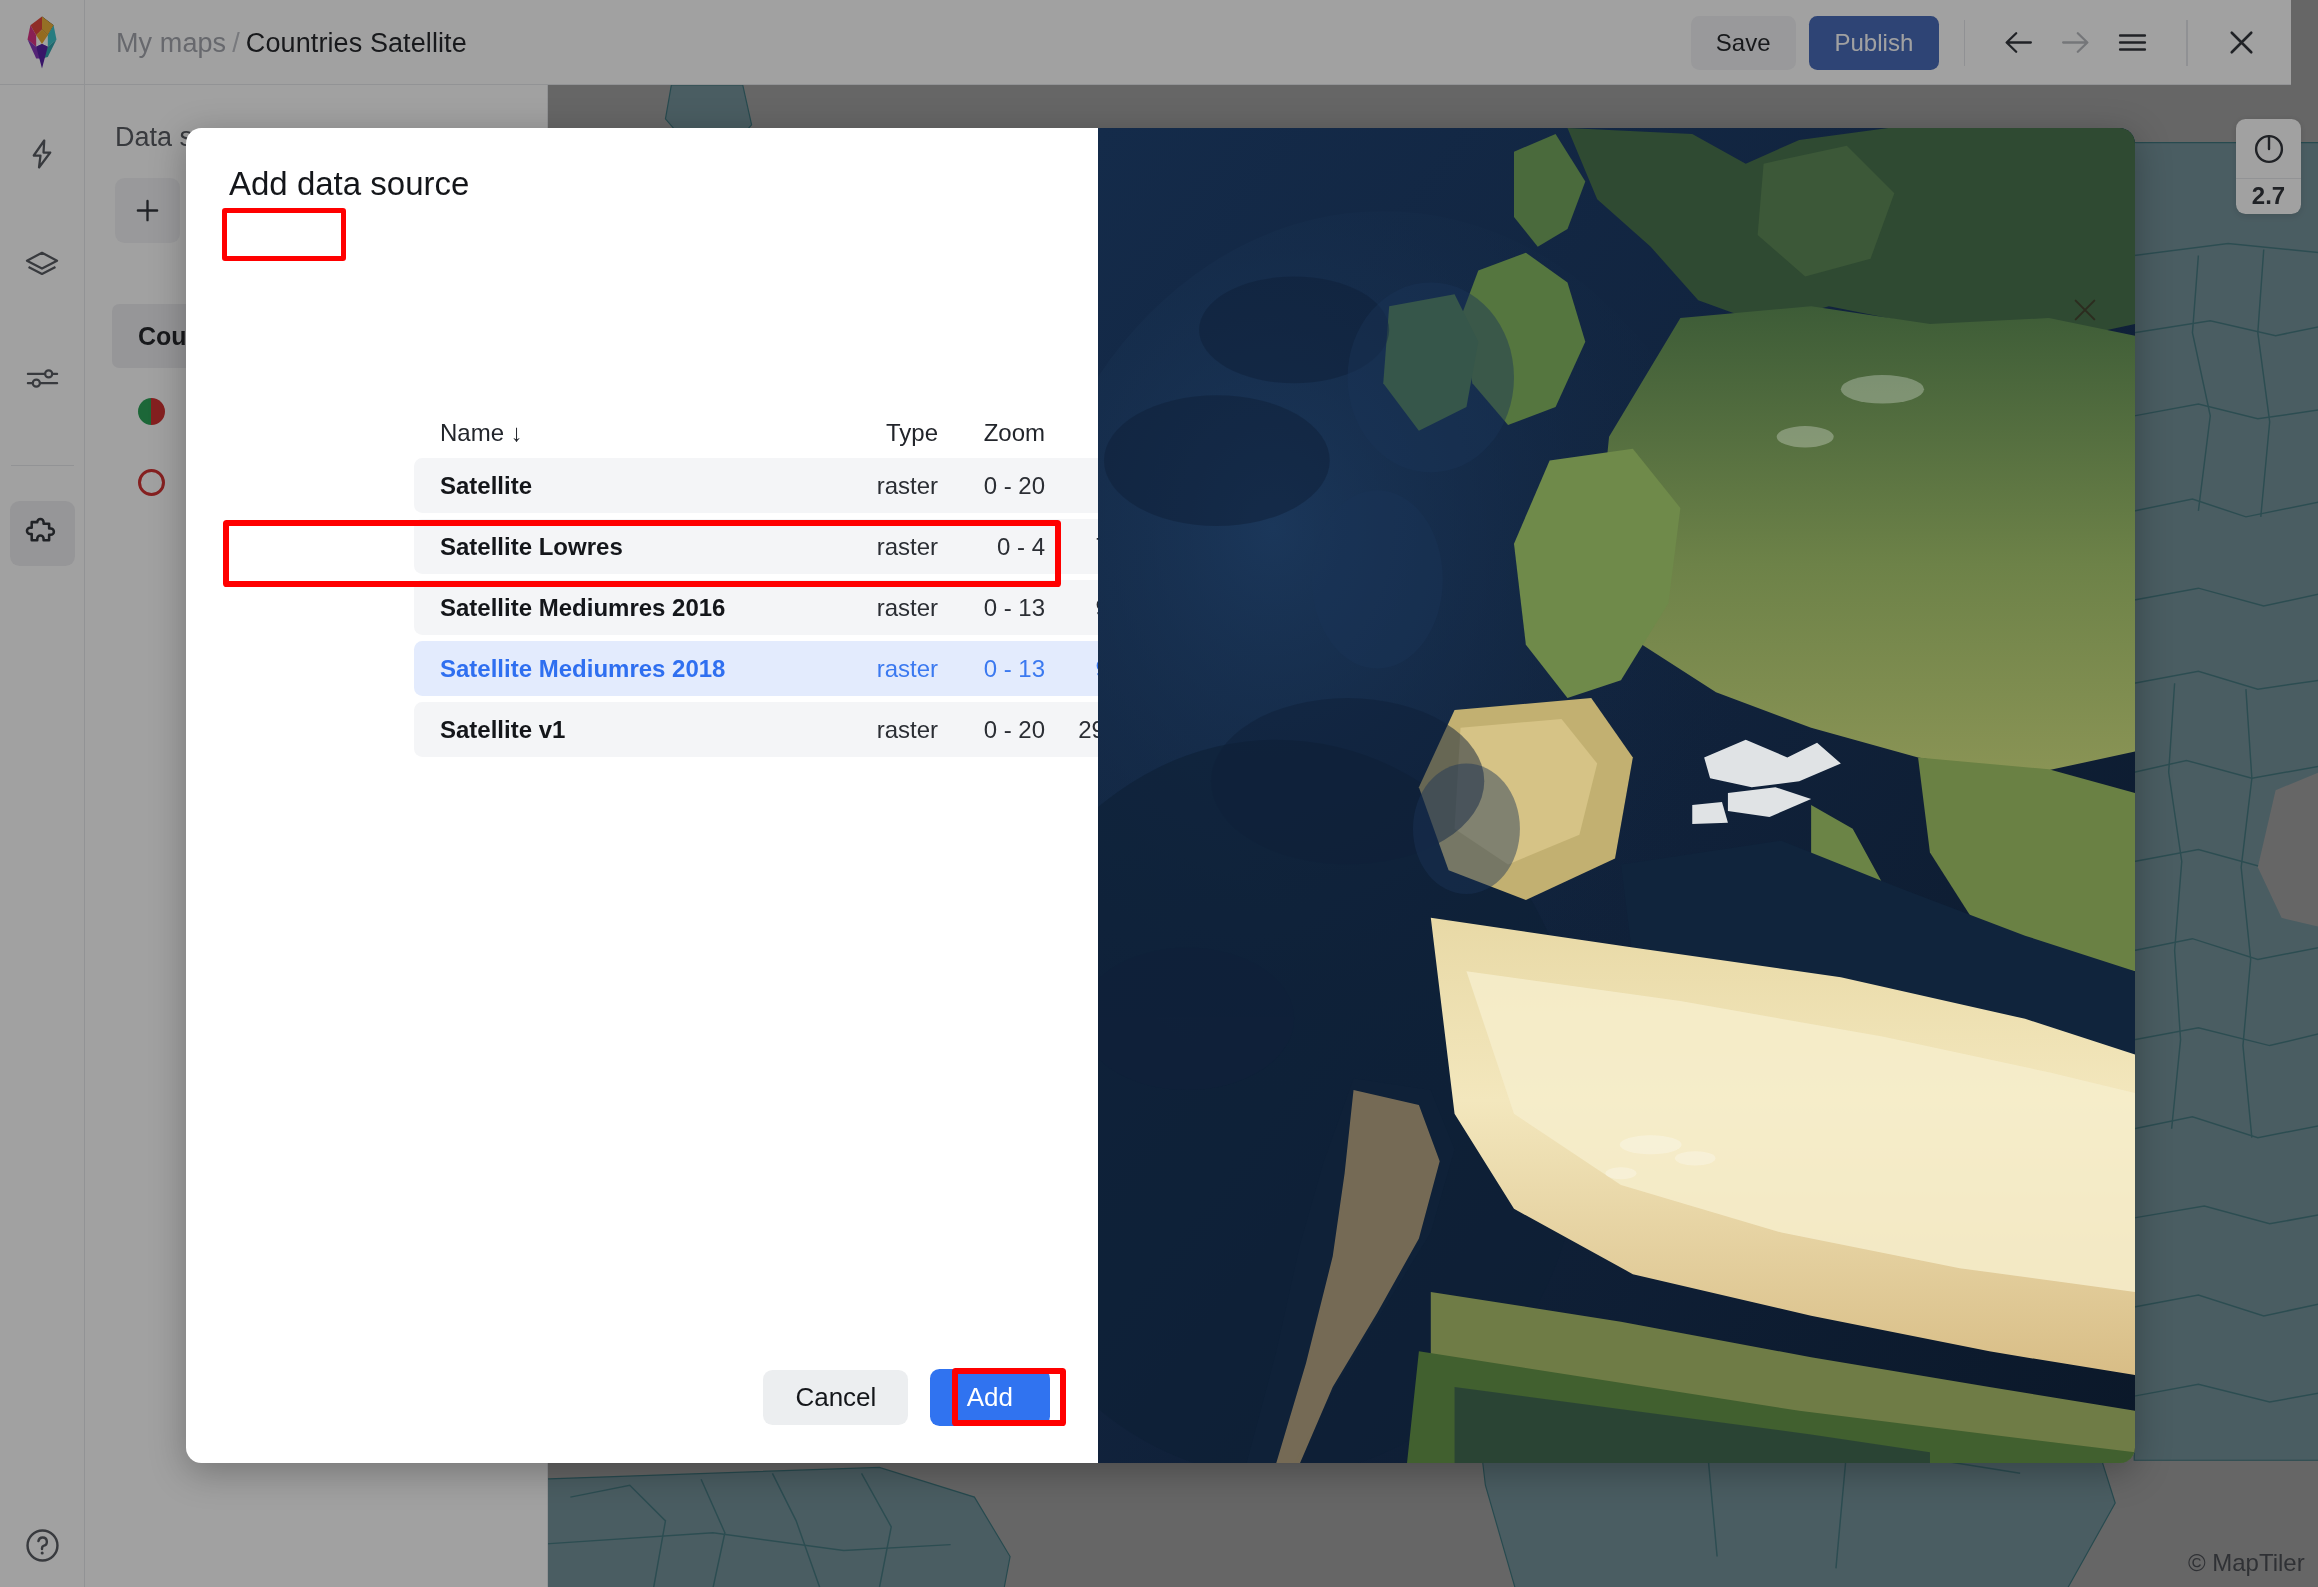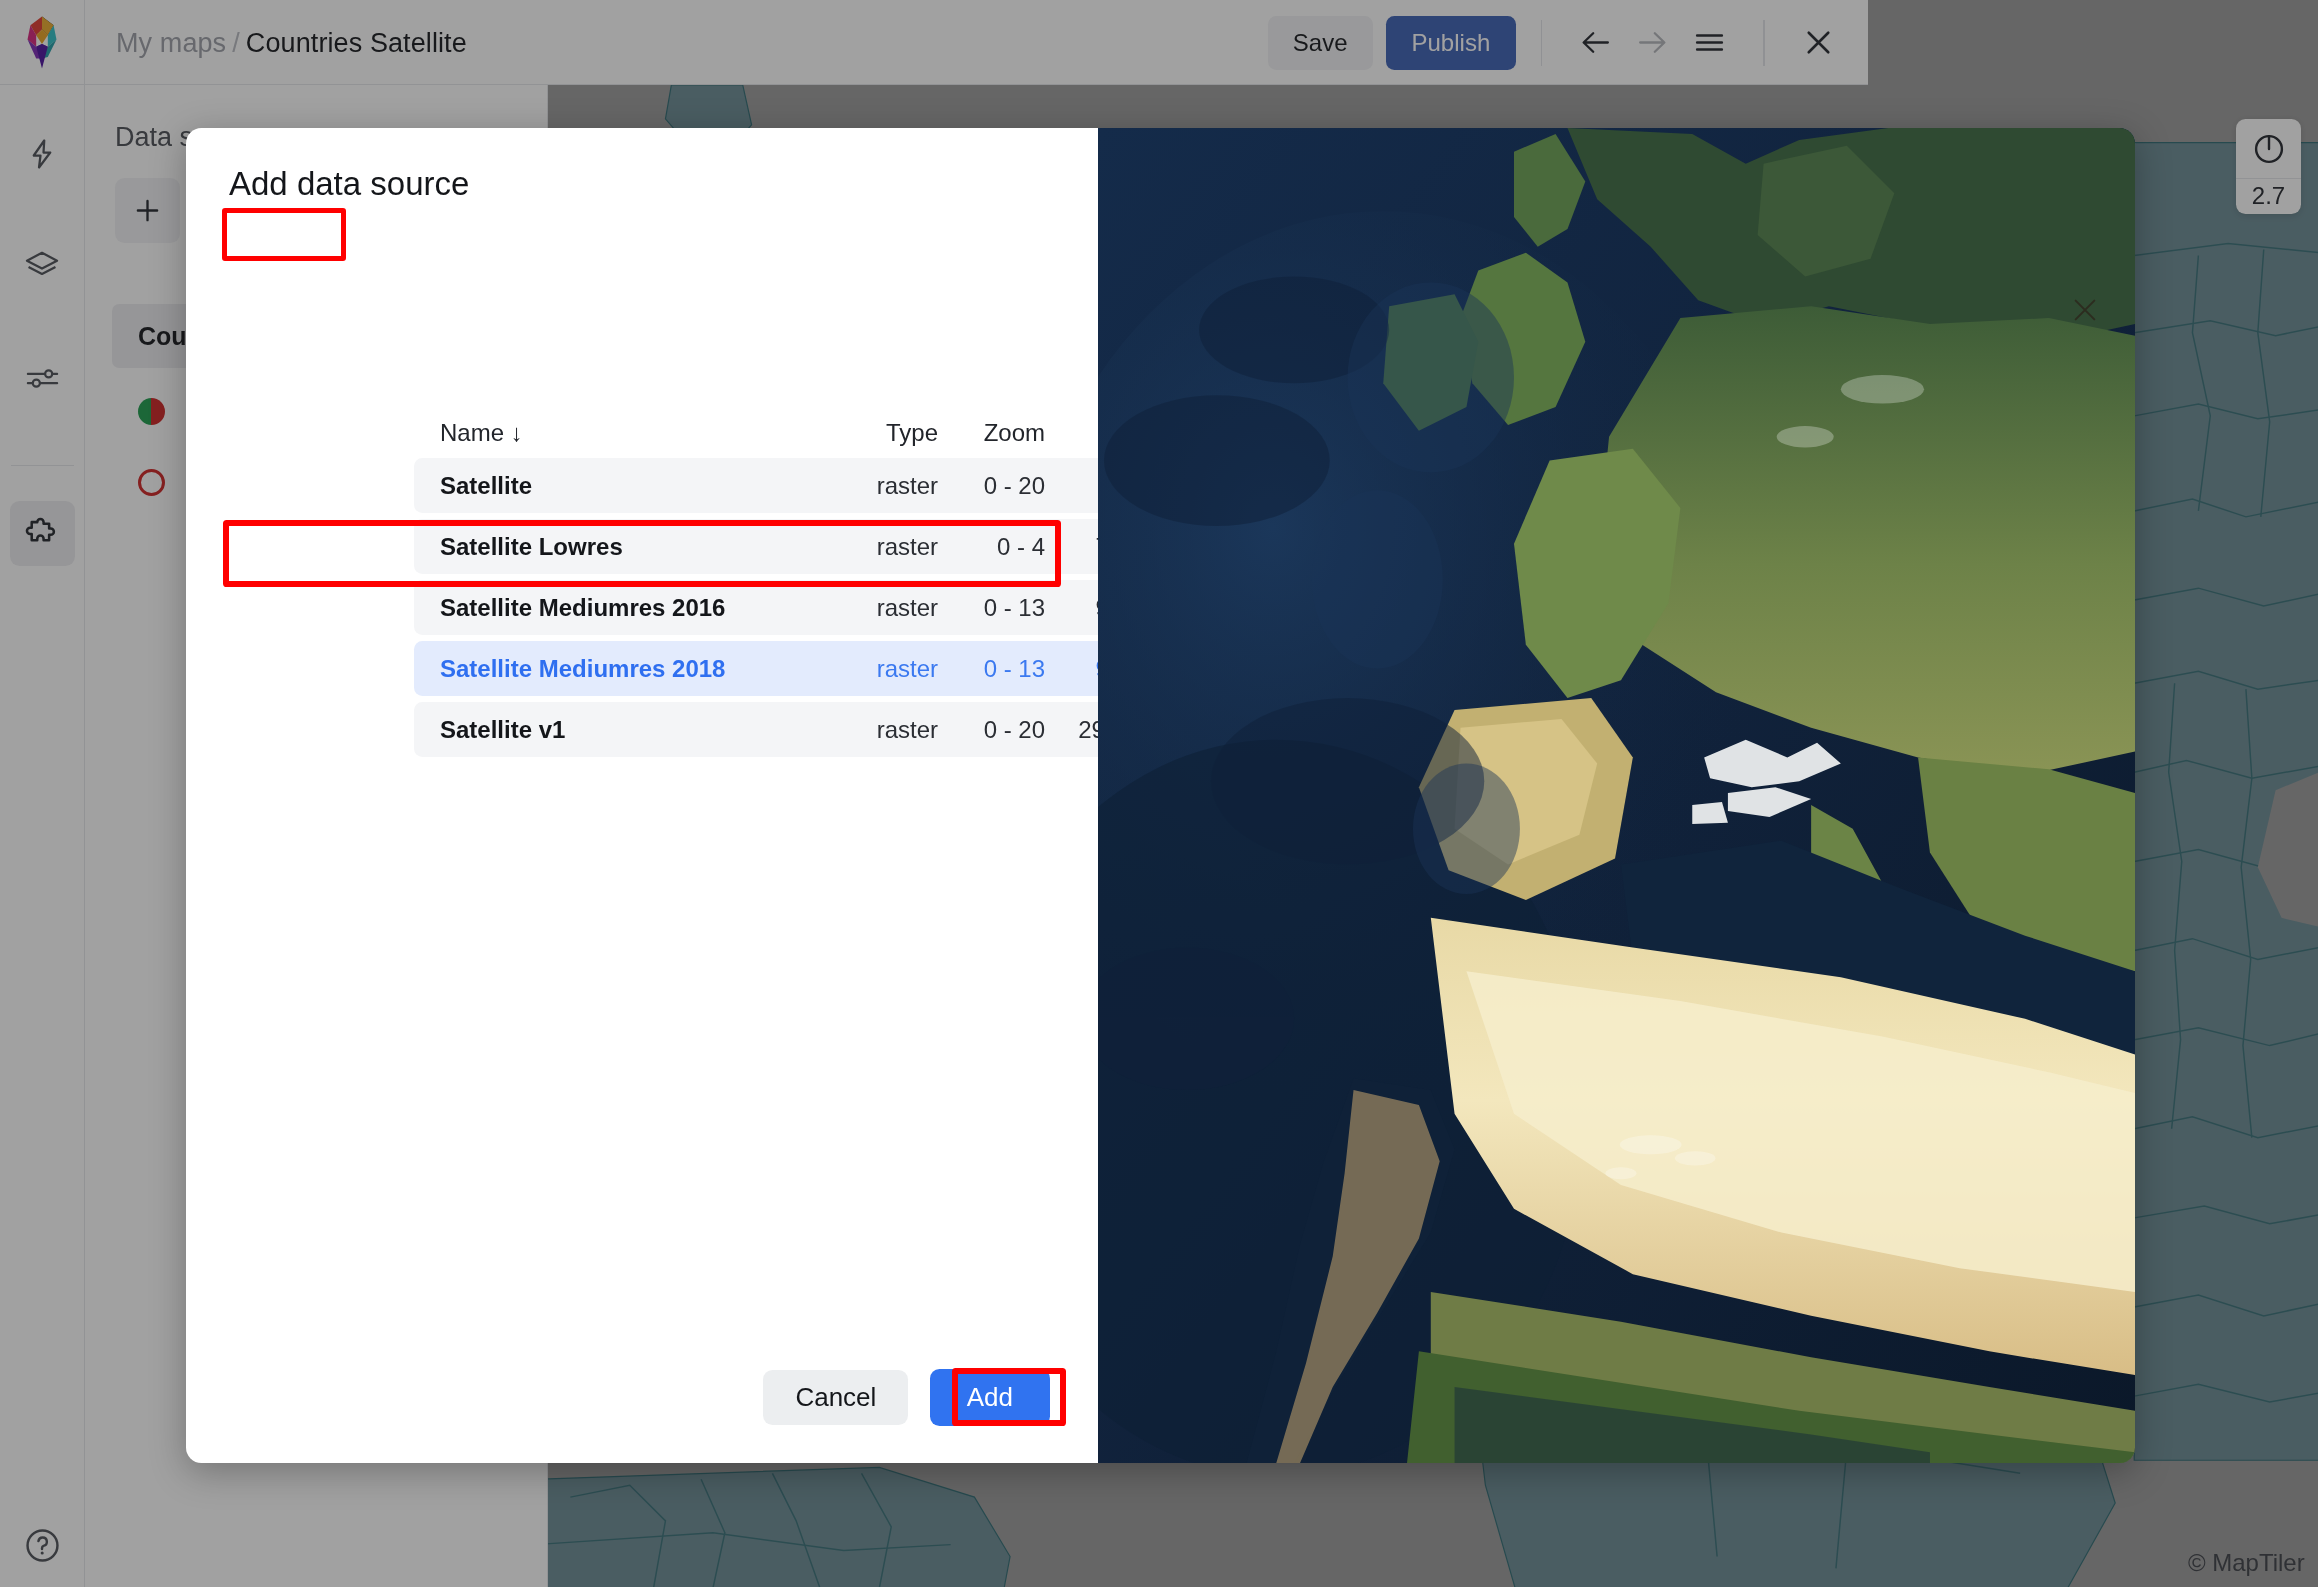--- a/index.html
+++ b/index.html
@@ -25,21 +25,21 @@
     width: 2319px; height: 1588px;
     background: #ffffff;
     overflow: hidden;
   }
   .map-canvas { position:absolute; left:0; top:0; width:100%; height:100%; }
 
   
   .topbar {
     position: absolute;
     left: 0; top: 0;
-    width: 1868px;
+    width: 2291px;
     height: 85px;
     background: #ffffff;
     border-bottom: 1.2px solid #e6e7ea;
     box-sizing: border-box;
     z-index: 20;
   }
   .logo-cell {
     position: absolute;
     left: 0; top: 0;
     width: 85px; height: 85px;
@@ -199,20 +199,21 @@
   
   .compass-widget {
     position: absolute;
     right: 18px; top: 119px;
     width: 65px; height: 95px;
     background: #ffffff;
     border-radius: 9.5px;
     box-shadow: 0 1.2px 6px rgba(0,0,0,0.13);
     z-index: 14;
     overflow: hidden;
+    font-weight: bold;
   }
   .compass-top {
     height: 59px;
     display: flex; align-items: center; justify-content: center;
     border-bottom: 1.2px solid #e6e7ea;
     cursor: pointer;
   }
   .compass-zoom {
     height: 34px;
     display: flex; align-items: center; justify-content: center;

